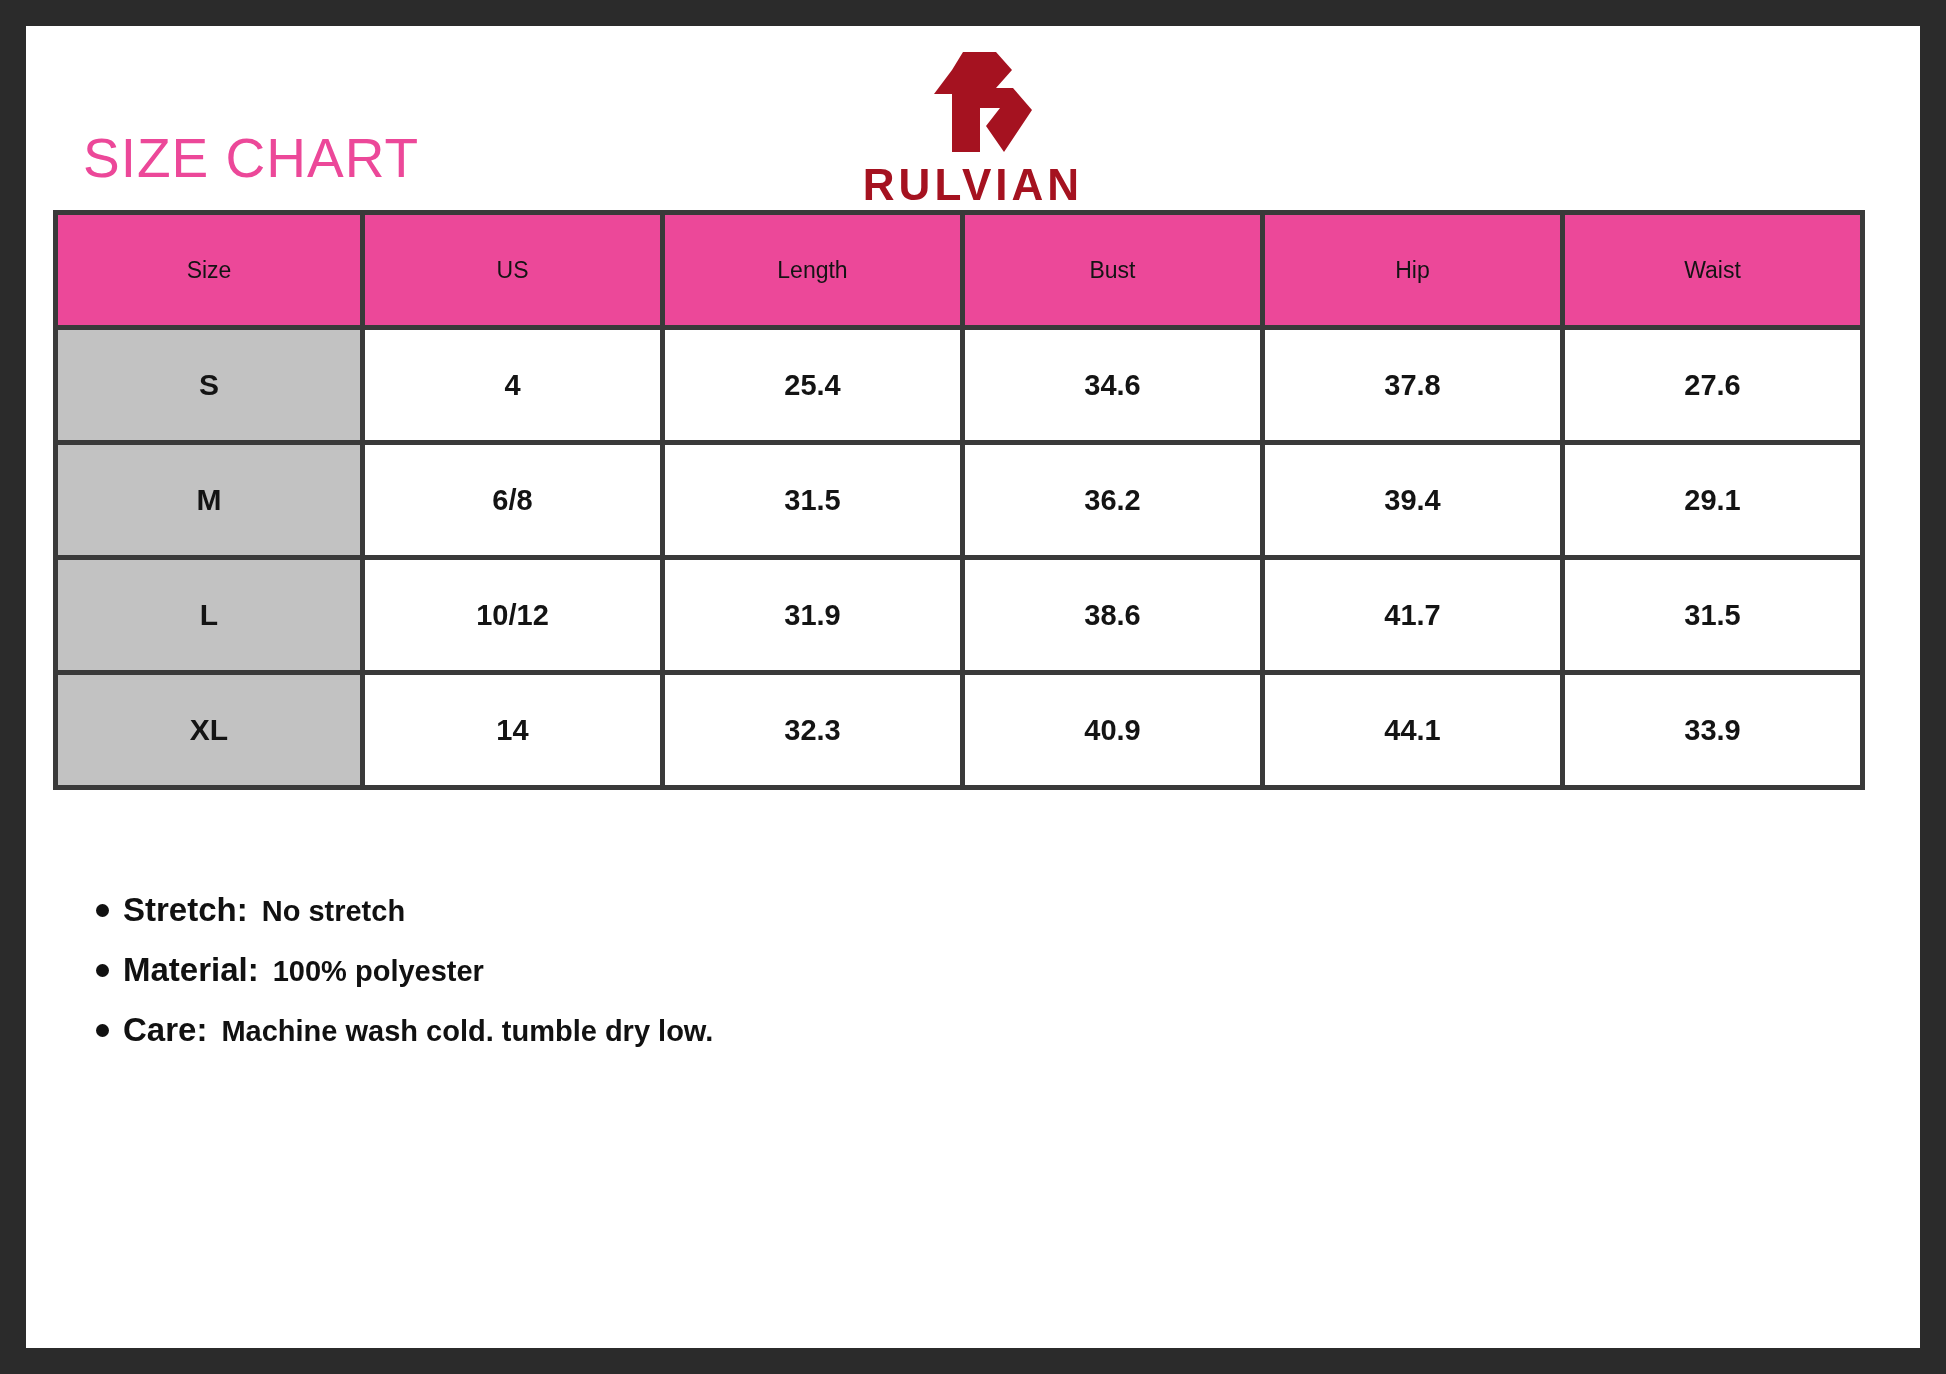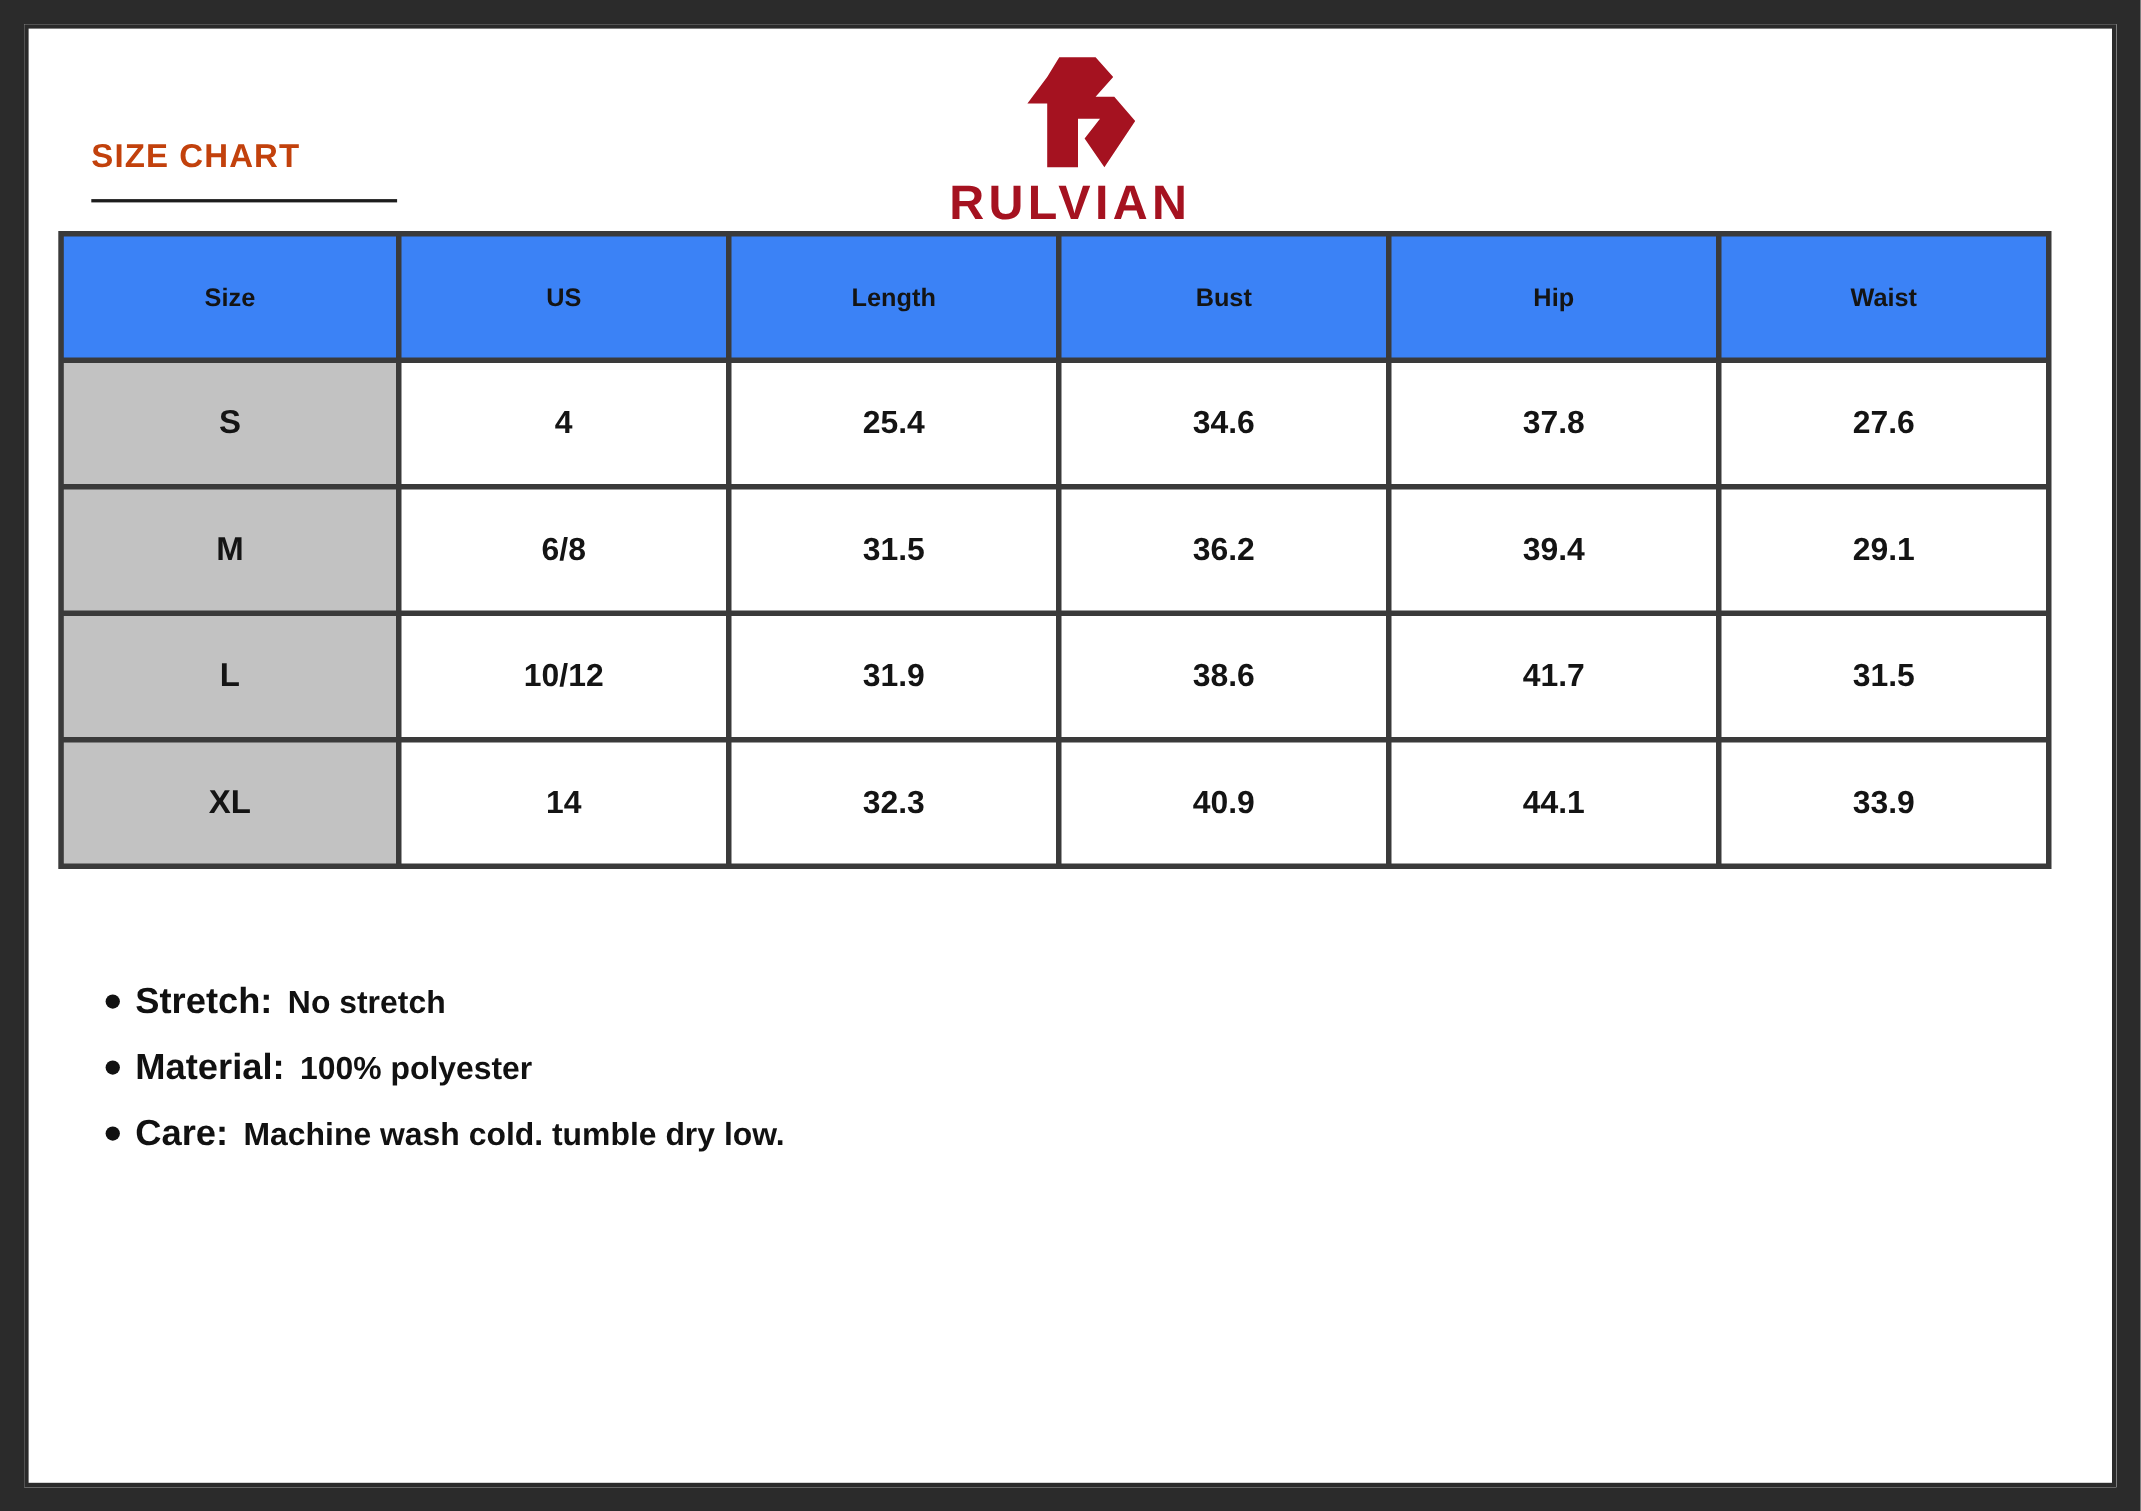--- a/index.html
+++ b/index.html
@@ -53,24 +53,24 @@
     box-sizing: border-box;
   }
 
   
   .title-block {
     position: absolute;
     left: 57px;
     top: 100px;
   }
   .title {
-    font-size: 30px;
-    font-weight: bold;
+    font-size: 55px;
+    font-weight: normal;
     letter-spacing: 1px;
-    color: #c2410c;
+    color: #ec4899;
     font-family: "Liberation Sans", sans-serif;
     white-space: nowrap;
   }
   .title-rule {
     margin-top: 21px;
     width: 278px;
     height: 3px;
     background: #1d1d1d;
   }
 
@@ -116,23 +116,23 @@
   }
   table.size-table td, table.size-table th {
     background: #ffffff;
     text-align: center;
     vertical-align: middle;
     font-family: "Liberation Sans", sans-serif;
     padding: 0;
   }
   table.size-table th {
     height: 110px;
-    background: #3b82f6;
+    background: #ec4899;
     font-size: 23px;
-    font-weight: bold;
+    font-weight: normal;
     color: #141414;
   }
   table.size-table tbody td {
     height: 110px;
     font-size: 29px;
     font-weight: bold;
     color: #141414;
   }
   table.size-table tbody td.size-cell {
     background: #c2c2c2;

